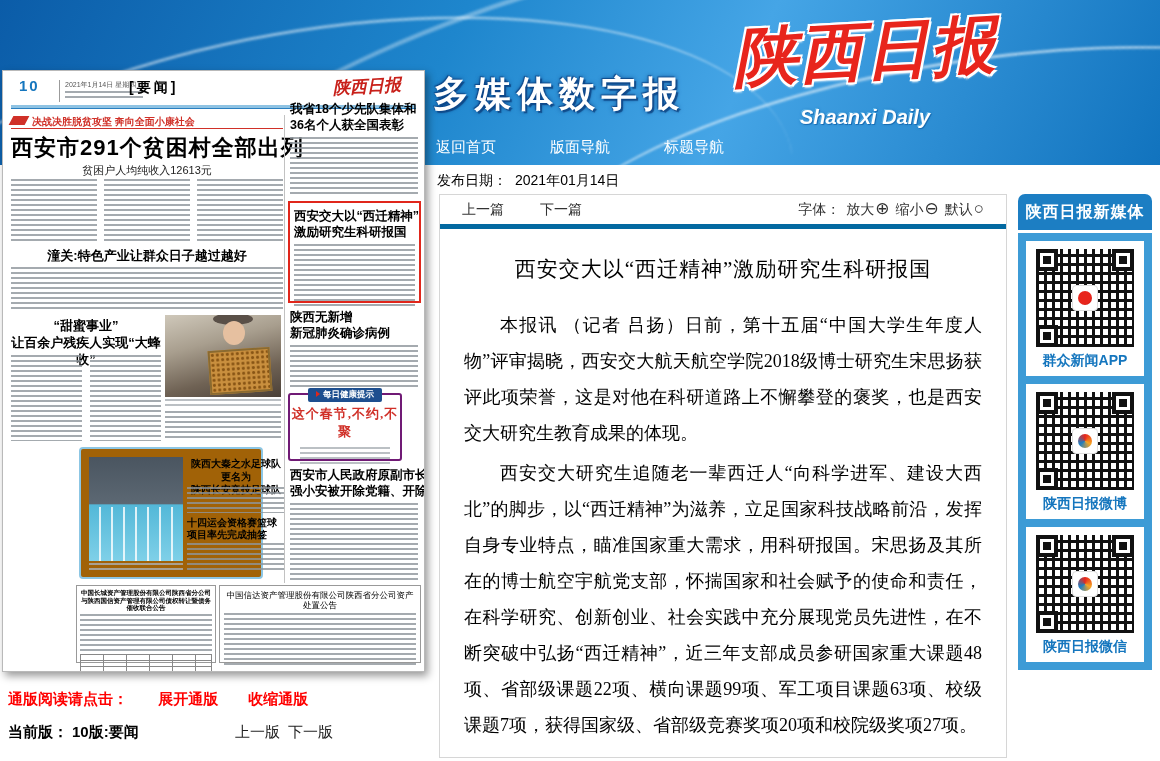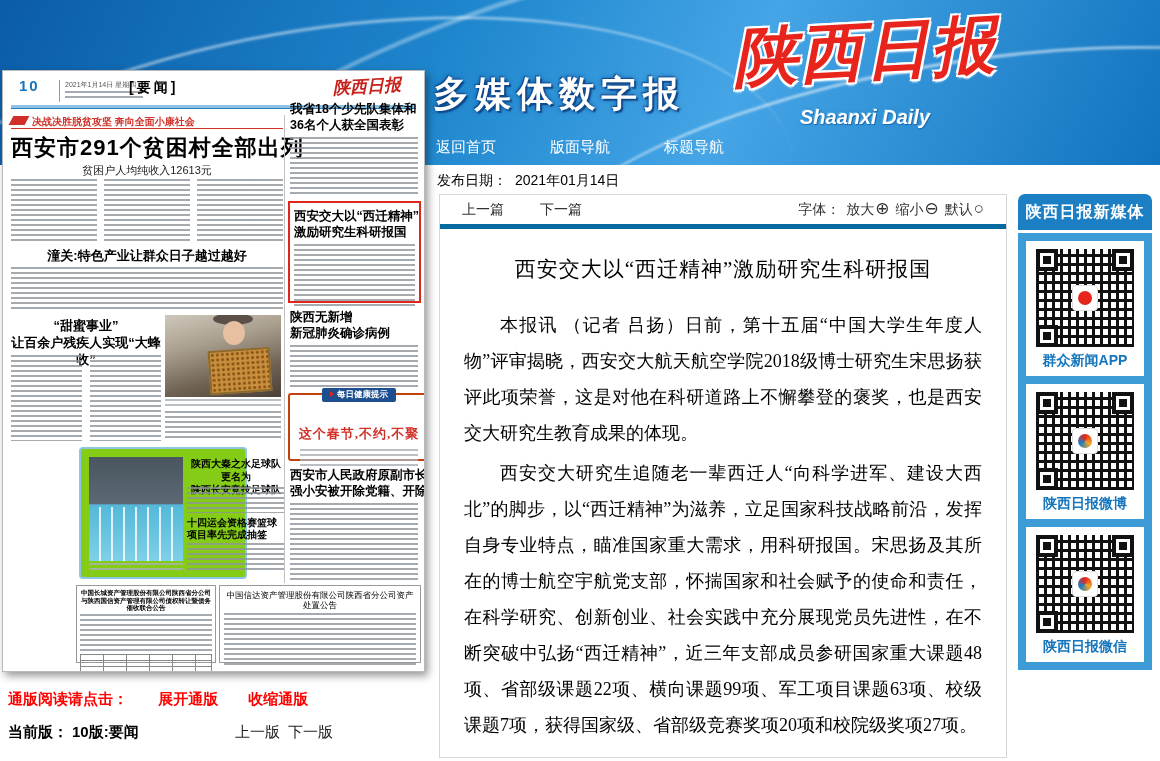--- a/index.html
+++ b/index.html
@@ -86,21 +86,21 @@
 .t-h-sweet{left:8px;top:246px;width:150px;font-size:13px;font-weight:bold;text-align:center;line-height:17px}
 .bee{left:162px;top:244px;width:116px;height:82px;background:linear-gradient(165deg,#cfc8ba 0%,#a89e8e 35%,#6f6254 70%,#4a4038 100%);overflow:hidden}
 .bee .frame{position:absolute;left:44px;top:34px;width:62px;height:44px;background:#c98f3e;
  background-image:radial-gradient(circle at 50% 50%,rgba(120,70,10,.8) 1px,transparent 2px);background-size:5px 5px;border:2px solid #8a6a30;transform:rotate(-4deg)}
 .bee .face{position:absolute;left:58px;top:6px;width:22px;height:24px;border-radius:50%;background:#e6c0a0}
 .bee .cap{position:absolute;left:48px;top:-2px;width:40px;height:12px;border-radius:50%;background:#5a5048}
 .bee-cap-text{left:162px;top:328px;width:116px;height:8px}
 .t-sweet-cols{left:8px;top:284px;width:150px;height:86px}
 .t-sweet-cols a{position:absolute;top:0;width:71px;height:86px}
 .t-bee-text{left:162px;top:340px;width:116px;height:30px}
-.fbbox{left:76px;top:376px;width:168px;height:132px;border:2px solid #8cc6e4;border-radius:4px;background:#84cc16}
+.fbbox{left:76px;top:376px;width:184px;height:132px;border:2px solid #8cc6e4;border-radius:4px;background:#a16207}
 .pool{position:absolute;left:8px;top:8px;width:94px;height:104px;background:linear-gradient(180deg,#4a5560 0%,#5c6873 45%,#53b8d8 46%,#7fd0e8 100%);overflow:hidden}
 .pool::after{content:"";position:absolute;left:0;bottom:0;width:100%;height:54px;background:repeating-linear-gradient(90deg,transparent 0 10px,rgba(255,255,255,.8) 10px 12px)}
 .pool-cap{position:absolute;left:8px;top:114px;width:94px;height:7px}
 .fb-h{position:absolute;left:106px;top:8px;width:98px;font-size:10px;font-weight:bold;text-align:center;line-height:13px}
 .fb-t1{position:absolute;left:106px;top:38px;width:98px;height:26px}
 .fb-h2{position:absolute;left:106px;top:68px;width:98px;font-size:10px;font-weight:bold;text-align:left;line-height:12px}
 .fb-t2{position:absolute;left:106px;top:94px;width:98px;height:30px}
 .notice-l{left:73px;top:514px;width:140px;height:78px;border:1px solid #999;padding:3px}
 .notice-l .nt{font-size:6.5px;font-weight:bold;line-height:7.5px;text-align:center}
 .notice-l .nb{margin-top:2px;height:38px}
@@ -110,24 +110,24 @@
 .notice-r .nb{margin-top:3px;height:54px}
 .t-divider{left:281px;top:44px;width:1px;height:468px;background:#c2c2c2}
 .rc-h{left:287px;width:128px;font-size:12.5px;font-weight:bold;line-height:16px;white-space:nowrap}
 .rc-commend{top:30px}
 .rc-ft1{left:287px;top:66px;width:128px;height:58px}
 .redbox{left:285px;top:130px;width:133px;height:102px;border:2px solid #e0261b;padding:5px 4px;background:#fff}
 .redbox .rb-h{font-size:12.5px;font-weight:bold;line-height:16px;white-space:nowrap}
 .redbox .rb-t{margin-top:4px;height:64px}
 .rc-covid{top:238px}
 .rc-ft2{left:287px;top:274px;width:128px;height:42px}
-.health{left:285px;top:322px;width:142px;height:68px;border:2px solid #c2410c;border-radius:3px;background:#fff}
+.health{left:285px;top:322px;width:114px;height:68px;border:2px solid #701a75;border-radius:3px;background:#fff}
 .health .ribbon{position:absolute;left:50%;top:-7px;transform:translateX(-50%);background:#1d4e8f;color:#fff;font-size:8.5px;font-weight:bold;padding:1px 8px;white-space:nowrap;border-radius:2px}
 .health .ribbon .flag-ico{display:inline-block;width:0;height:0;border-left:4px solid #e0261b;border-top:3px solid transparent;border-bottom:3px solid transparent;margin-right:3px}
-.health .ht{margin-top:30px;text-align:center;font-family:"Liberation Serif",serif;font-size:13px;font-weight:bold;color:#d03028;letter-spacing:1px}
+.health .ht{margin-top:10px;text-align:center;font-family:"Liberation Serif",serif;font-size:13px;font-weight:bold;color:#d03028;letter-spacing:1px}
 .health .hft{margin:6px 10px 0;height:20px}
 .rc-dismiss{top:396px}
 .rc-ft3{left:287px;top:432px;width:128px;height:80px}
 </style>
 </head>
 <body>
 
 <div class="banner">
   <div class="streak s1"></div>
   <div class="streak s2"></div>

